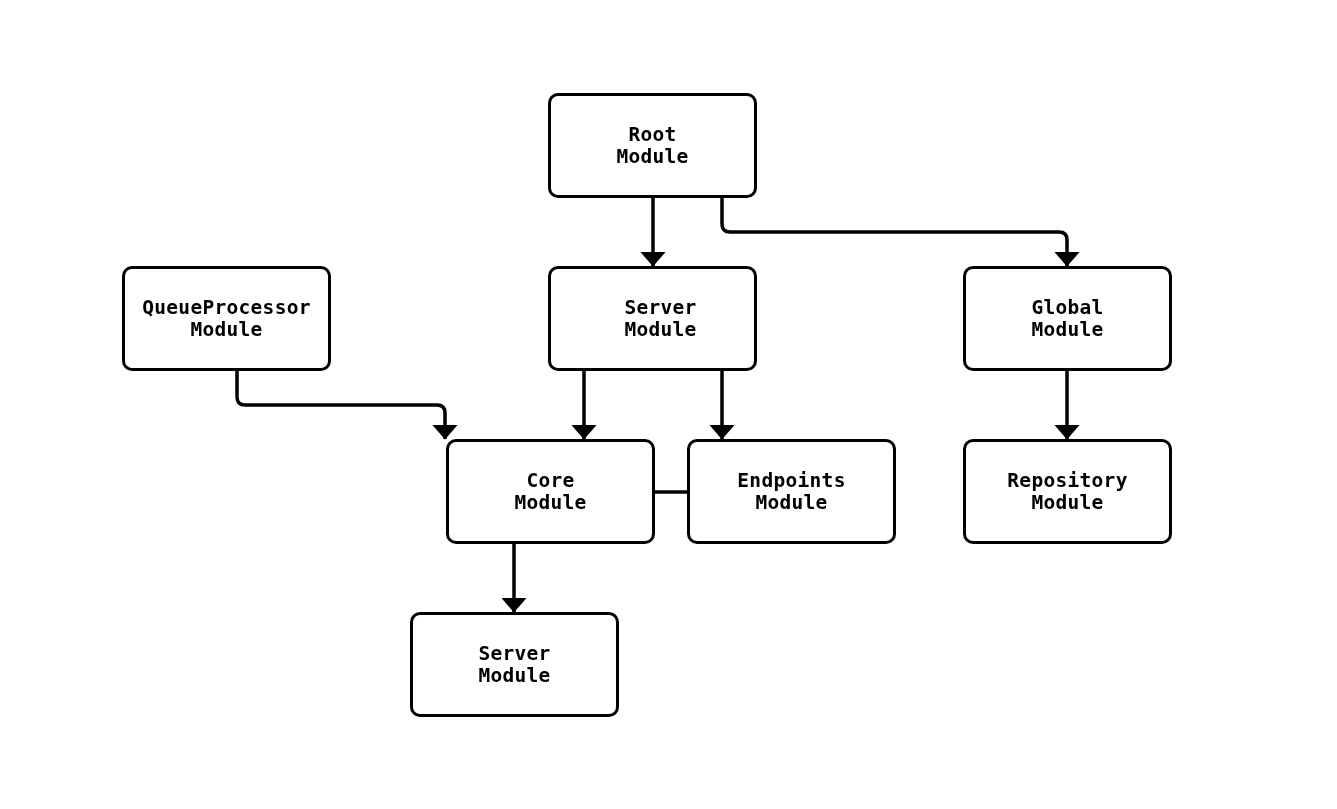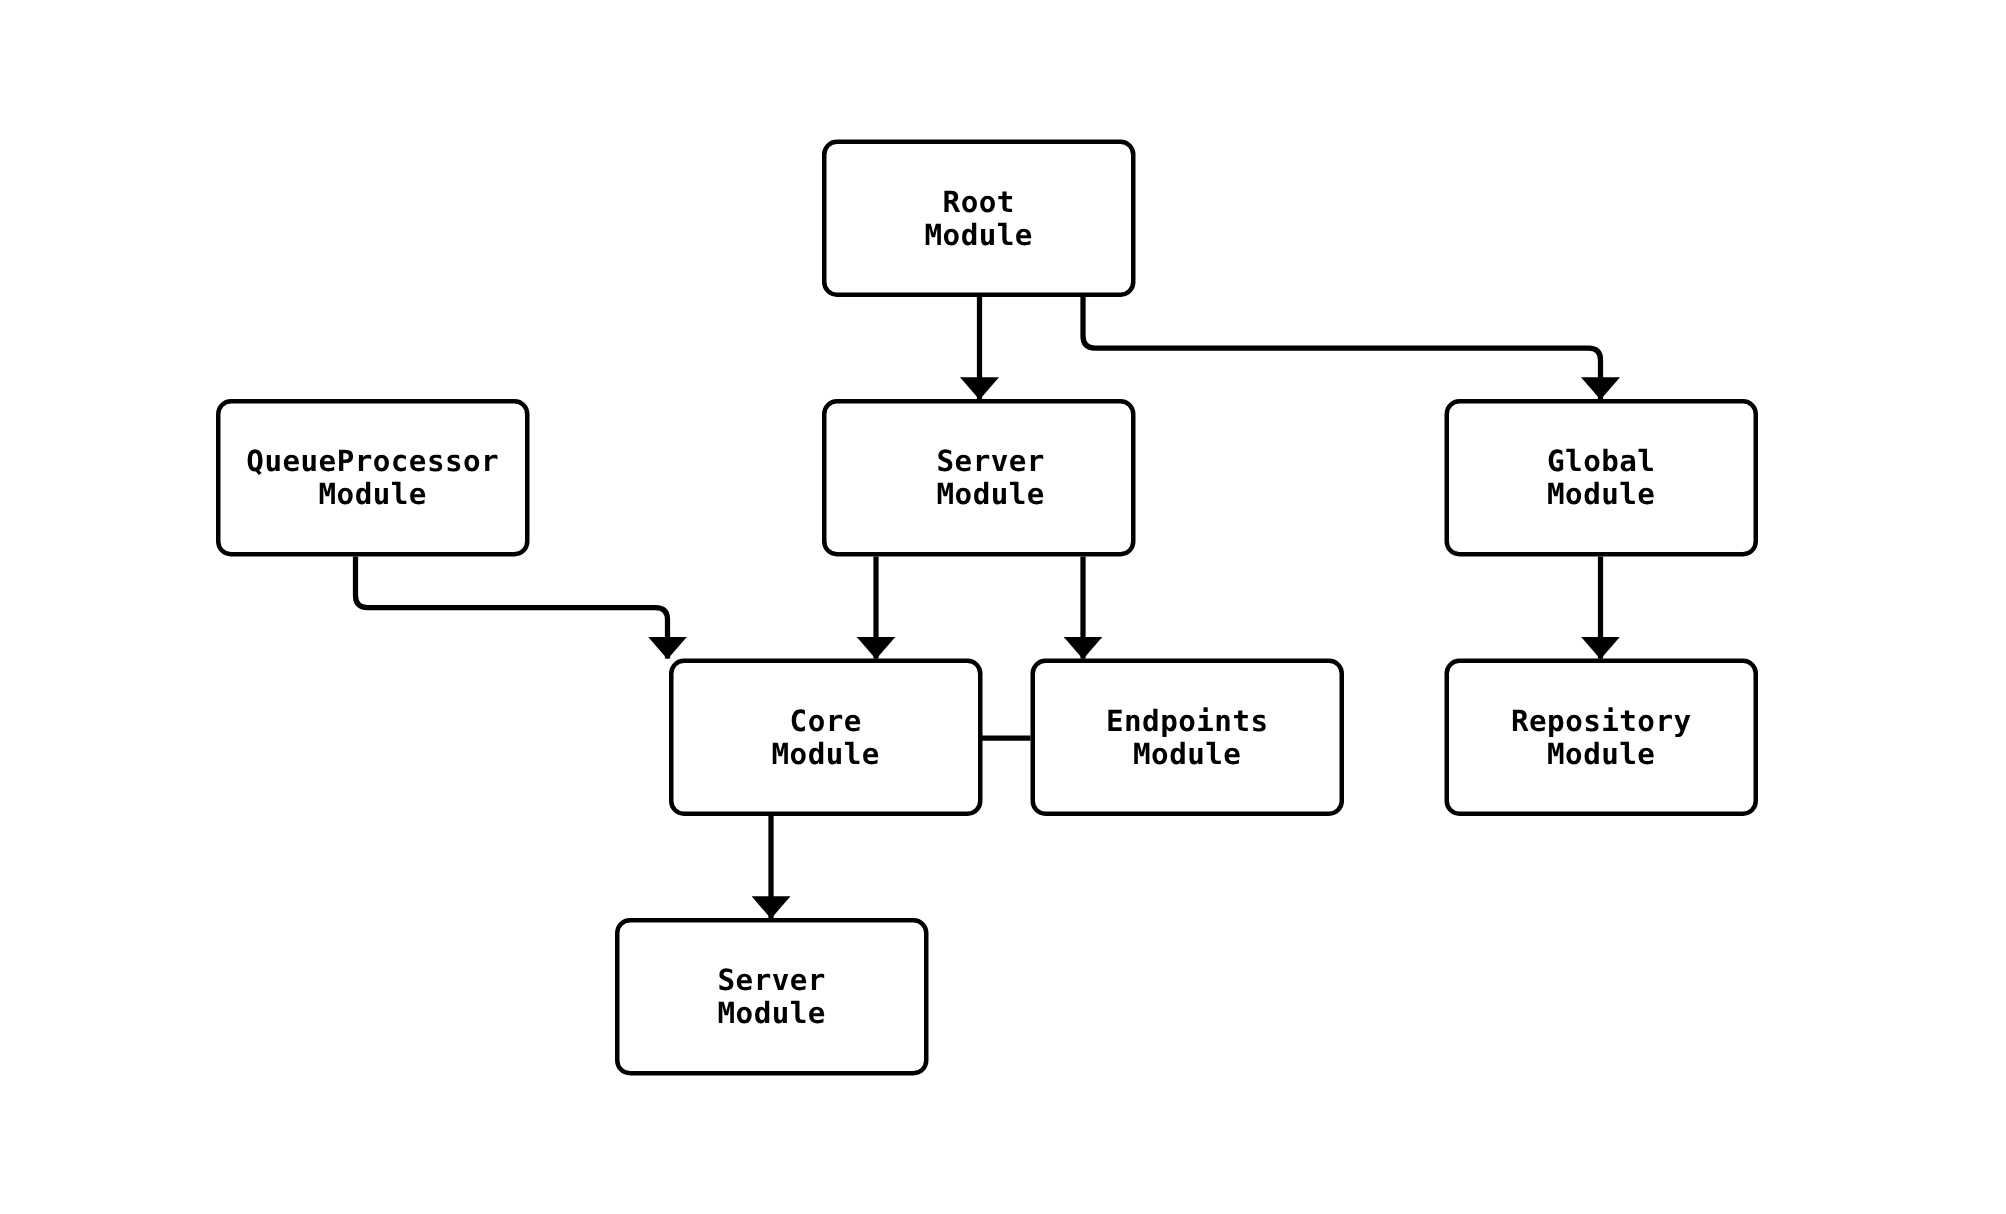--- a/index.html
+++ b/index.html
@@ -73,21 +73,21 @@
     <path class="edge" d="M 1067 371 L 1067 439" marker-end="url(#arrowhead)"></path>
 
     <path class="edge" d="M 514 544 L 514 612" marker-end="url(#arrowhead)"></path>
   </svg>
 
   <div class="node" style="left:548px; top:93px;">
     <span>Root</span>
     <span>Module</span>
   </div>
 
-  <div class="node" style="left:144px; top:266px;">
+  <div class="node" style="left:122px; top:266px;">
     <span>QueueProcessor</span>
     <span>Module</span>
   </div>
 
   <div class="node" style="left:548px; top:266px;padding-left:16px;">
     <span>Server</span>
     <span>Module</span>
   </div>
 
   <div class="node" style="left:963px; top:266px;">

